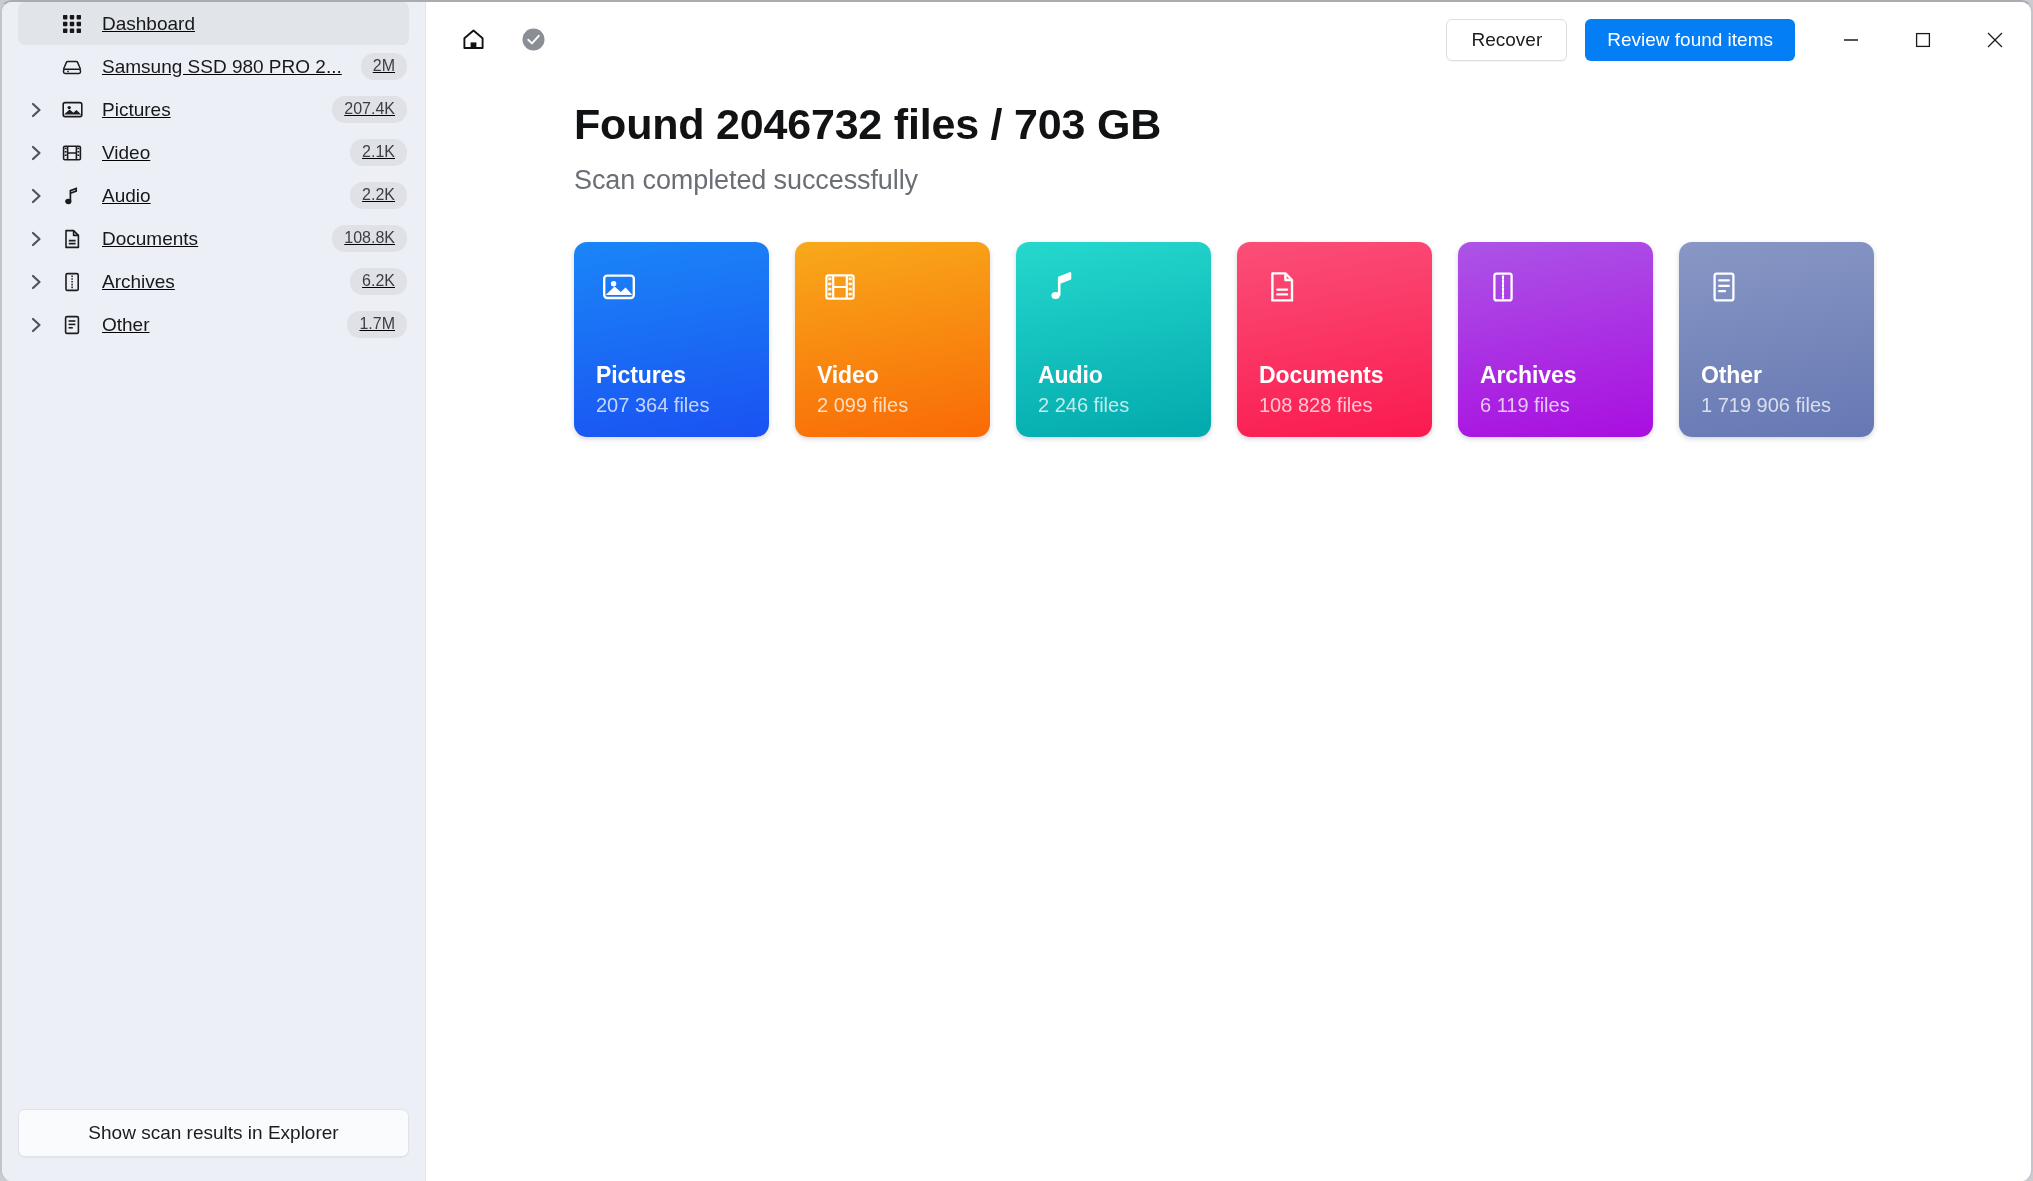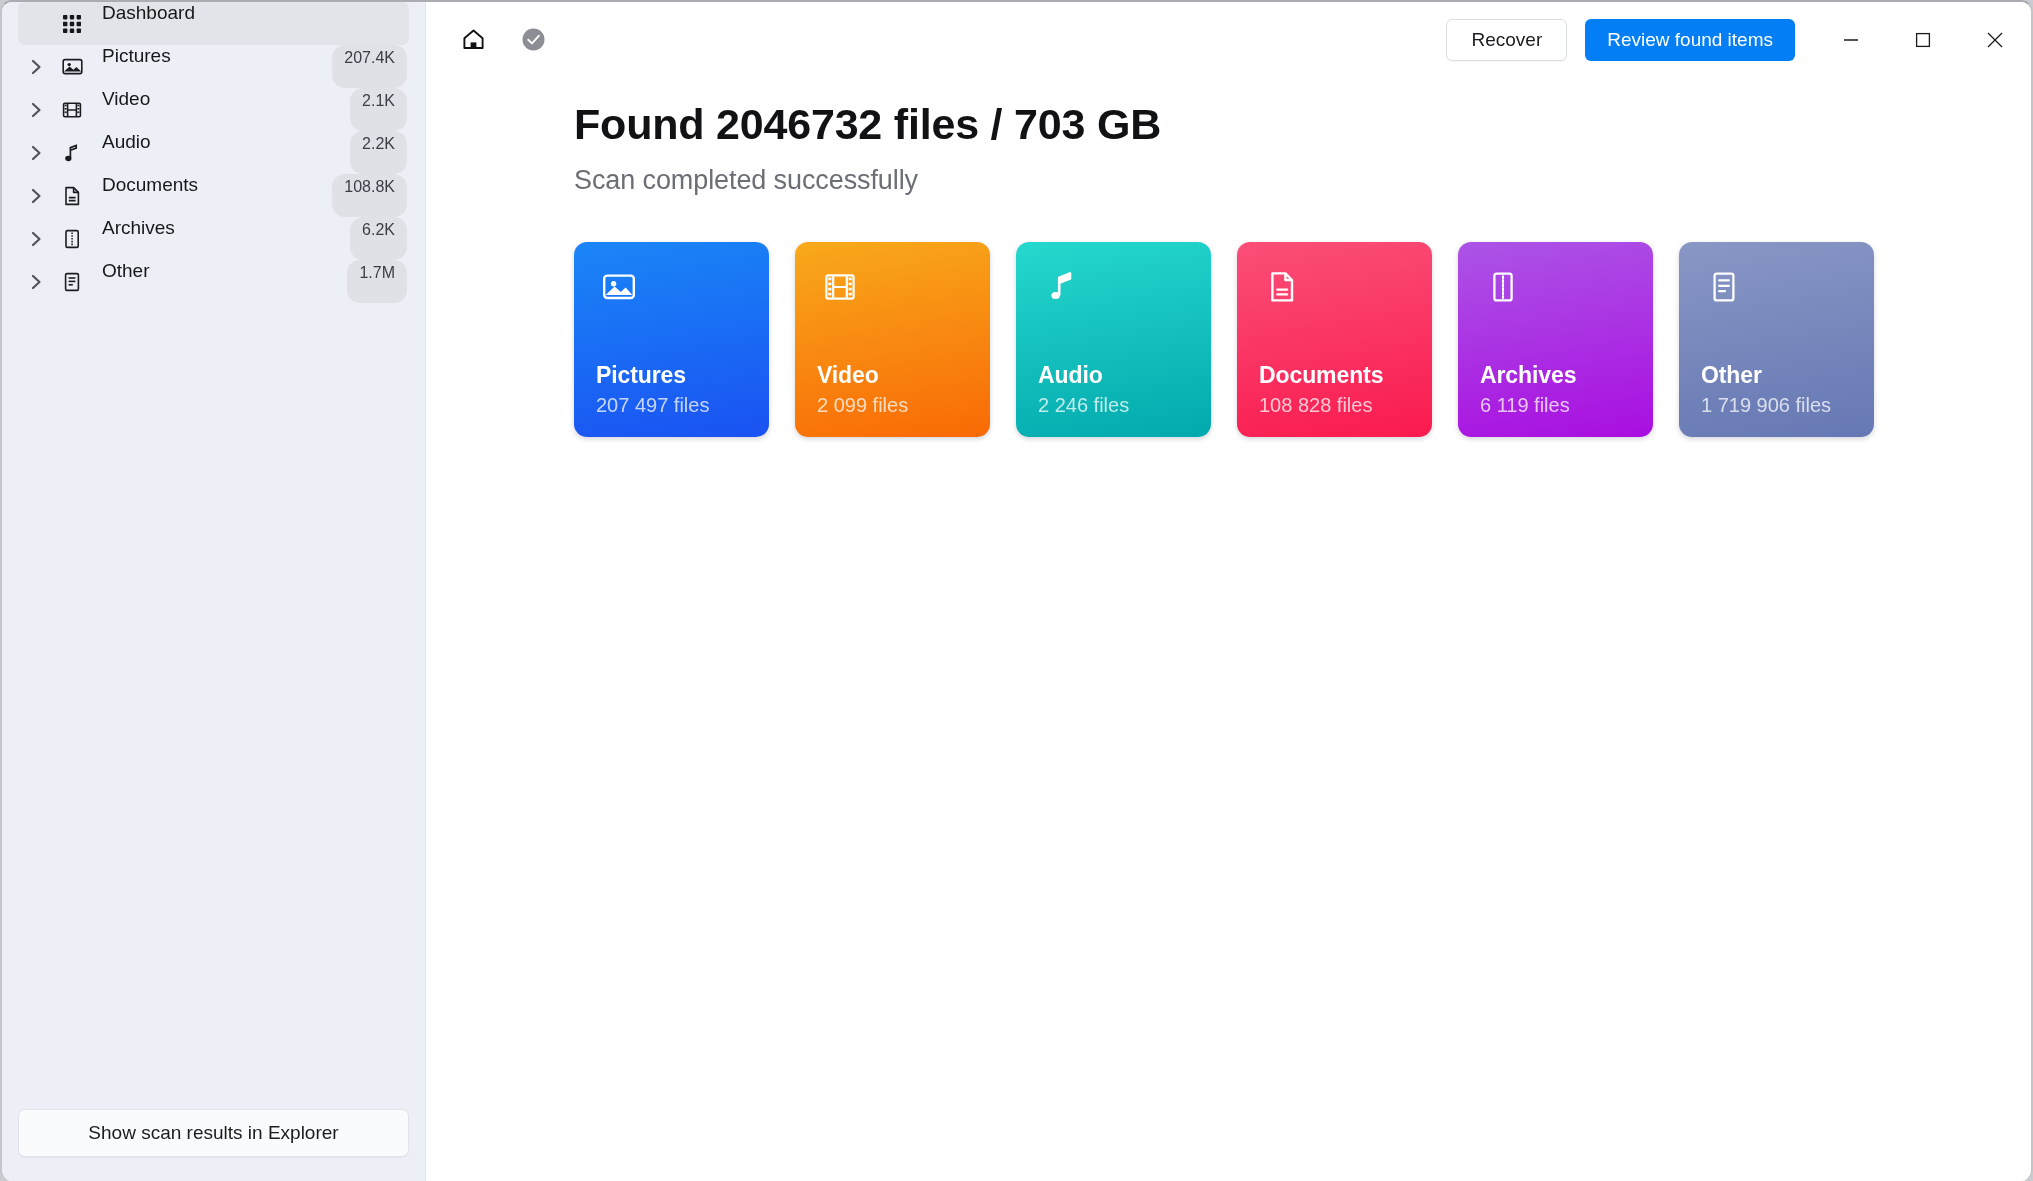--- a/index.html
+++ b/index.html
@@ -69,24 +69,26 @@
 
   .sidebar-scroll {
     flex: 1 1 auto;
     overflow: hidden;
     padding: 0 16px;
   }
 
   .nav-item {
     height: 43px;
     display: flex;
+    align-items: center;
     border-radius: 7px;
     cursor: pointer;
     position: relative;
     padding-right: 2px;
+    text-decoration: underline;
   }
   .nav-item.selected { background: #e1e4e9; }
 
   .chevron {
     width: 36px;
     display: flex; align-items: center; justify-content: center;
     flex: 0 0 36px;
     cursor: pointer;
   }
   .chevron svg { display: block; }
@@ -320,20 +322,32 @@
               <rect x="1" y="14.6" width="4.4" height="4.4" rx="0.8"></rect>
               <rect x="7.8" y="14.6" width="4.4" height="4.4" rx="0.8"></rect>
               <rect x="14.6" y="14.6" width="4.4" height="4.4" rx="0.8"></rect>
             </g>
           </svg>
         </div>
         <div class="nav-label">Dashboard</div>
       </div>
 
 
+      <div class="nav-item">
+        <div class="chevron"></div>
+        <div class="nav-icon">
+          <svg width="22" height="22" viewBox="0 0 22 22" fill="none" stroke="#1b1c1f" stroke-width="1.5">
+            <path d="M2.5 13.2 L5.4 6.4 A1.6 1.6 0 0 1 6.9 5.4 H15.1 A1.6 1.6 0 0 1 16.6 6.4 L19.5 13.2"></path>
+            <rect x="2.5" y="13.2" width="17" height="4.2" rx="1.6"></rect>
+            <circle cx="7" cy="15.4" r="0.85" fill="#1b1c1f" stroke="none"></circle>
+          </svg>
+        </div>
+        <div class="nav-label">Samsung SSD 980 PRO 2...</div>
+        <div class="badge">2M</div>
+      </div>
 
       <div class="nav-item">
         <div class="chevron">
           <svg width="13" height="18" viewBox="0 0 13 18" fill="none" stroke="#50535a" stroke-width="2.2" stroke-linecap="round" stroke-linejoin="round">
               <polyline points="3,3 9.5,9 3,15"></polyline>
             </svg>
         </div>
         <div class="nav-icon">
           <svg width="23" height="23" viewBox="0 0 23 23" fill="none" stroke="#1b1c1f" stroke-width="1.6">
             <rect x="2.2" y="4.6" width="18.6" height="14" rx="1.8"></rect>
@@ -507,21 +521,21 @@
         <div class="card c-pictures">
           <div class="card-icon">
             <svg width="36" height="36" viewBox="0 0 36 36" fill="none" stroke="#ffffff" stroke-width="2.4">
               <rect x="3.2" y="6.6" width="29.6" height="22.4" rx="3"></rect>
               <circle cx="12.6" cy="14.8" r="2.7" fill="#ffffff" stroke="none"></circle>
               <path d="M4.6 26 L13.6 17.6 L19.8 23 L24.6 18.4 L31.4 26 Z" fill="#ffffff" stroke="none"></path>
             </svg>
           </div>
           <div class="card-text">
             <div class="card-title">Pictures</div>
-            <div class="card-count">207 497 files</div>
+            <div class="card-count">207 364 files</div>
           </div>
         </div>
 
         <div class="card c-video">
           <div class="card-icon">
             <svg width="34" height="34" viewBox="0 0 34 34" fill="none" stroke="#ffffff" stroke-width="2.2">
               <rect x="3.4" y="5.4" width="27.2" height="23.2" rx="1.8"></rect>
               <line x1="10.2" y1="5.4" x2="10.2" y2="28.6"></line>
               <line x1="23.8" y1="5.4" x2="23.8" y2="28.6"></line>
               <line x1="10.2" y1="17" x2="23.8" y2="17"></line>

